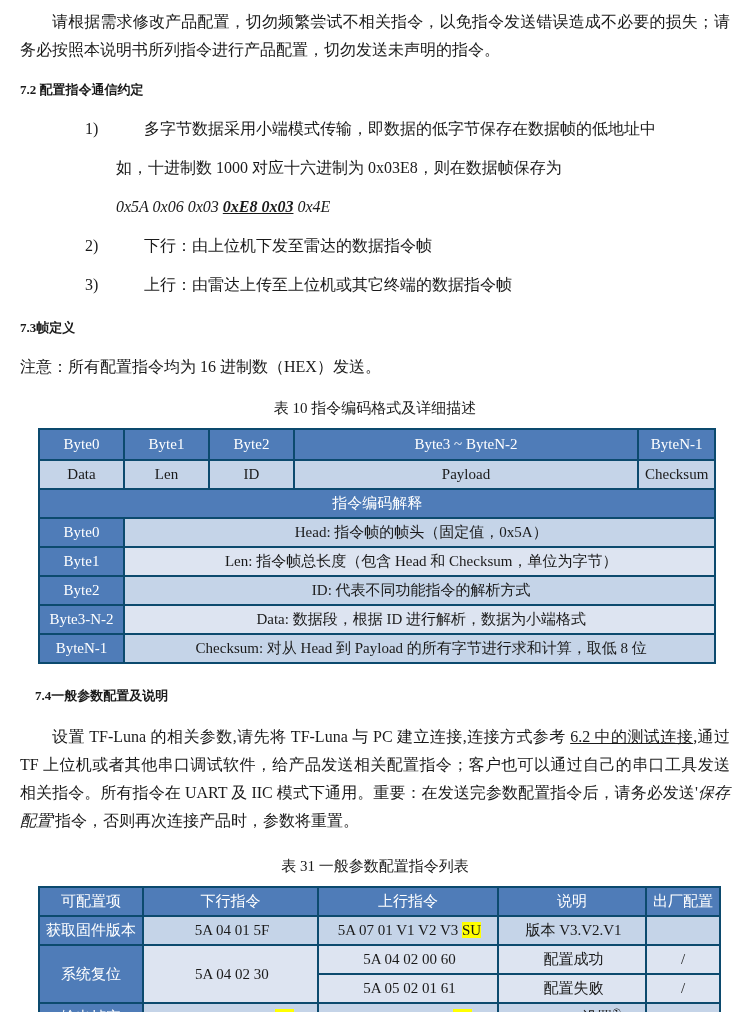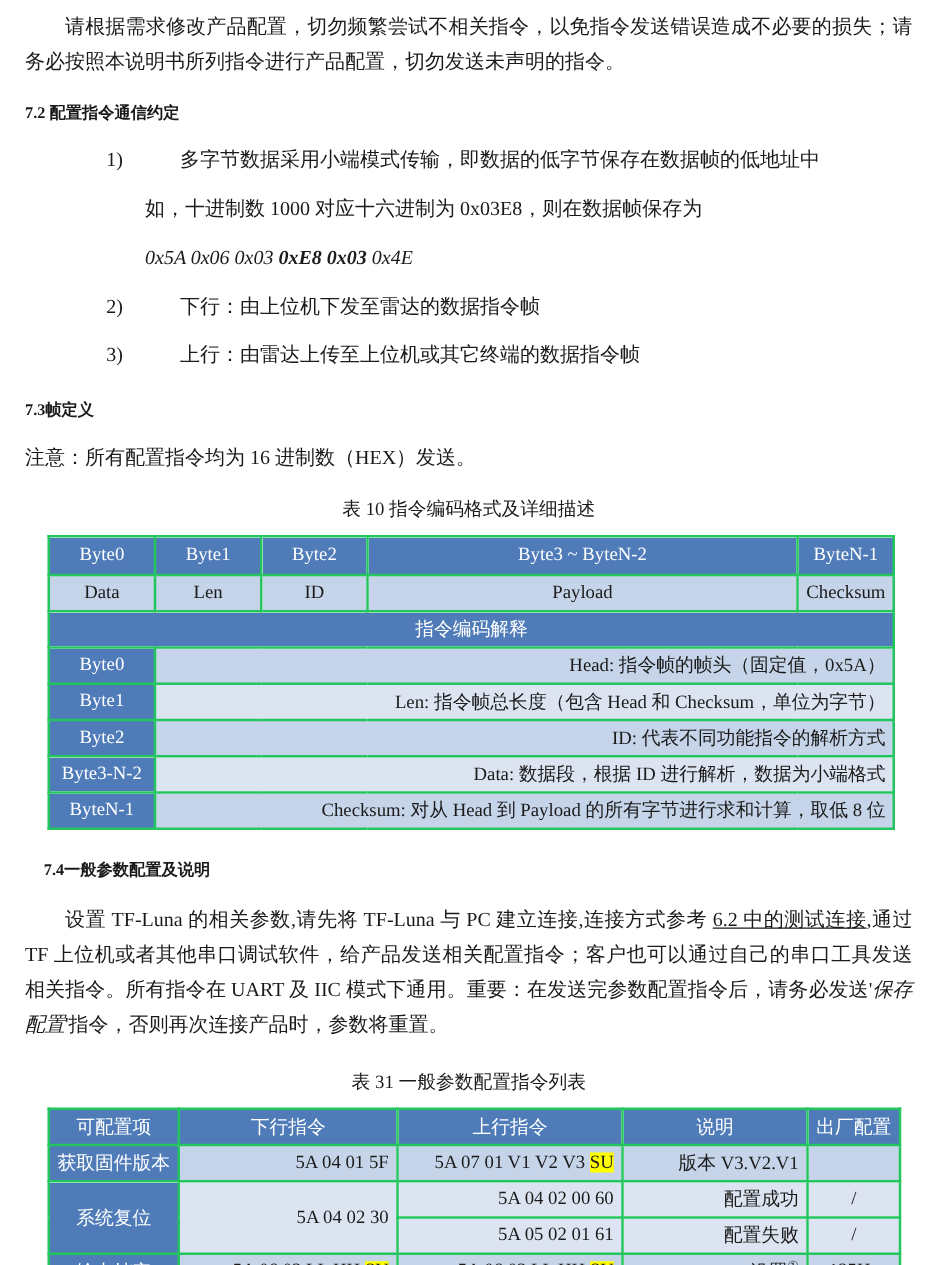--- a/index.html
+++ b/index.html
@@ -22,35 +22,35 @@
   .heading{font-weight:bold;font-size:13px;line-height:22px;margin:0;}
   .h72{margin-top:15px;}
   .h73{margin-top:21px;}
   .h74{margin-top:21px;margin-left:15px;}
 
   .list-row{display:flex;margin:16px 0 0 65px;line-height:23px;}
   .list-num{width:31px;flex:0 0 31px;}
   .list-text{flex:1;margin-left:28px;}
   .sub-line{margin:16px 0 0 96px;line-height:23px;}
   .hex-line{margin:16px 0 0 96px;line-height:23px;font-style:italic;}
-  .hex-bold{font-weight:bold;}
+  .hex-bold{font-weight:bold;text-decoration:underline;}
 
   .note-line{margin:16px 0 0 0;line-height:23px;}
 
   .tbl-caption{margin:20px 0 0 0;text-align:center;font-size:15px;line-height:21px;}
 
   table{border-collapse:collapse;table-layout:fixed;margin:9px 0 0 18px;font-size:15px;}
-  td,th{border:2px solid #22c55e;padding:1px 6px;overflow:hidden;white-space:nowrap;}
+  td,th{border:2px solid #0c4a6e;padding:1px 6px;overflow:hidden;white-space:nowrap;}
   th{font-weight:normal;}
 
   .hdr{background:var(--header-blue);color:#fff;text-align:center;}
   .banda{background:var(--band-a);}
   .bandb{background:var(--band-b);}
   .cell-c{text-align:center;}
-  .cell-l{text-align:right;padding-left:9px;}
+  .cell-l{text-align:center;padding-left:9px;}
 
   #table10 th{height:27px;}
   #table10 td{height:25px;}
   #table31 th{height:25px;}
   #table31 td{height:25px;}
   #table31 td.item-cell{text-align:center;padding-left:6px;}
 
   .hl{background:var(--hl);}
   .link{text-decoration:underline;cursor:pointer;}
   .it{font-style:italic;}

